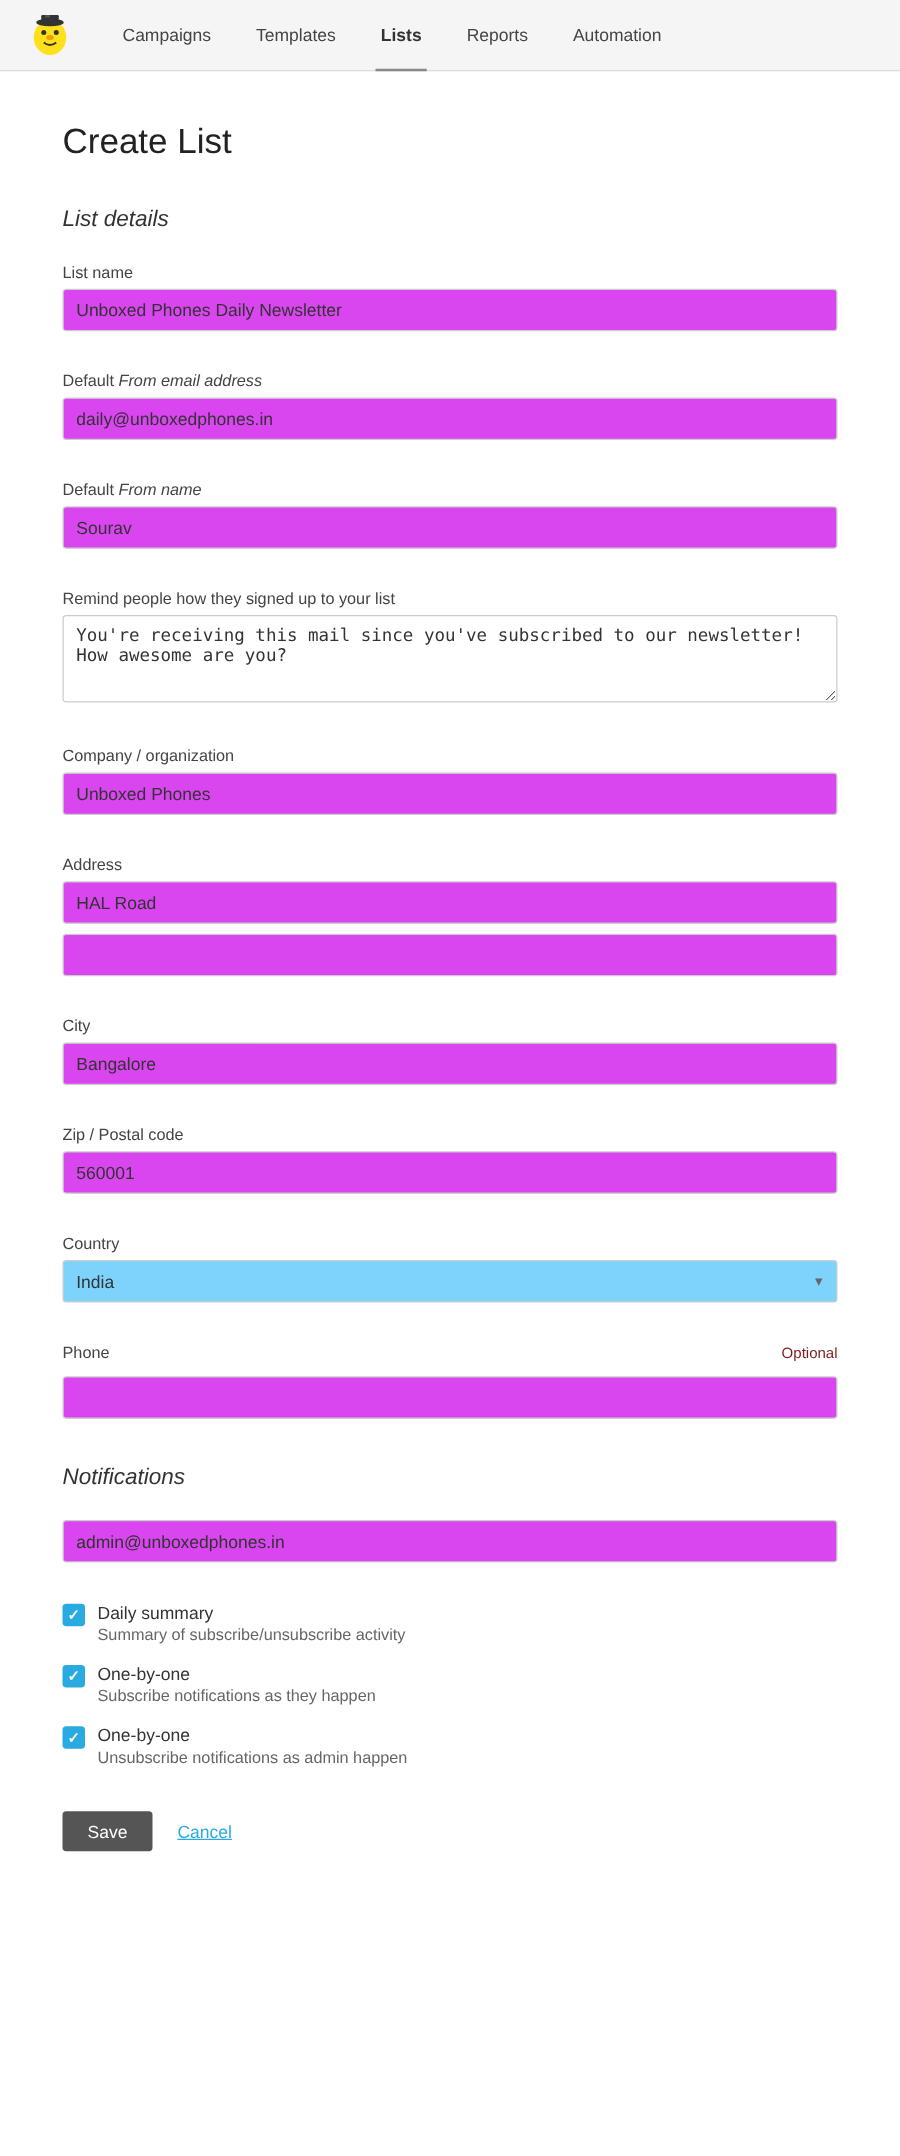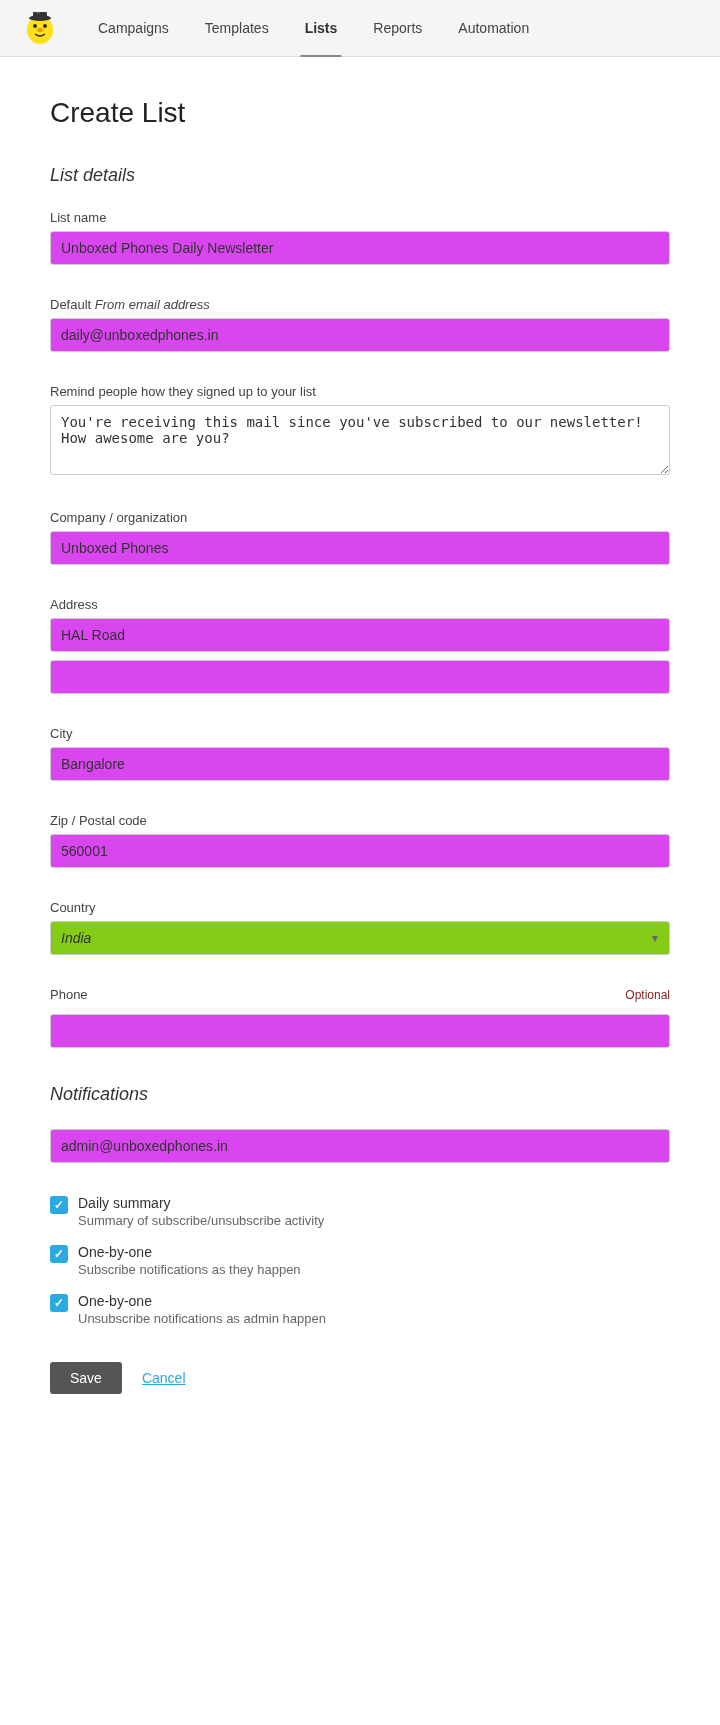--- a/index.html
+++ b/index.html
@@ -118,25 +118,24 @@
     }
 
     .form-select {
       width: 100%;
       padding: 8px 10px;
       border: 1px solid #ccc;
       border-radius: 3px;
       font-size: 14px;
       color: #333;
       outline: none;
-      background: #84cc16;
+      background: #7dd3fc;
       appearance: none;
       -webkit-appearance: none;
       cursor: pointer;
-      font-style: italic;
     }
     .select-wrapper {
       position: relative;
     }
     .select-wrapper::after {
       content: '▾';
       position: absolute;
       right: 12px;
       top: 50%;
       transform: translateY(-50%);
@@ -271,20 +270,26 @@
     <input type="text" class="form-input" value="Unboxed Phones Daily Newsletter" style="">
   </div>
 
   <div class="form-group">
     <label class="form-label">
       <span>Default </span><em>From email address</em>
     </label>
     <input type="text" class="form-input" value="daily@unboxedphones.in" style="">
   </div>
 
+  <div class="form-group">
+    <label class="form-label">
+      <span>Default </span><em>From name</em>
+    </label>
+    <input type="text" class="form-input" value="Sourav" style="">
+  </div>
 
   <div class="form-group">
     <label class="form-label">Remind people how they signed up to your list</label>
     <textarea class="form-textarea" rows="3" style="">You're receiving this mail since you've subscribed to our newsletter! How awesome are you?</textarea>
   </div>
 
   <div class="form-group">
     <label class="form-label">Company / organization</label>
     <input type="text" class="form-input" value="Unboxed Phones" style="">
   </div>

